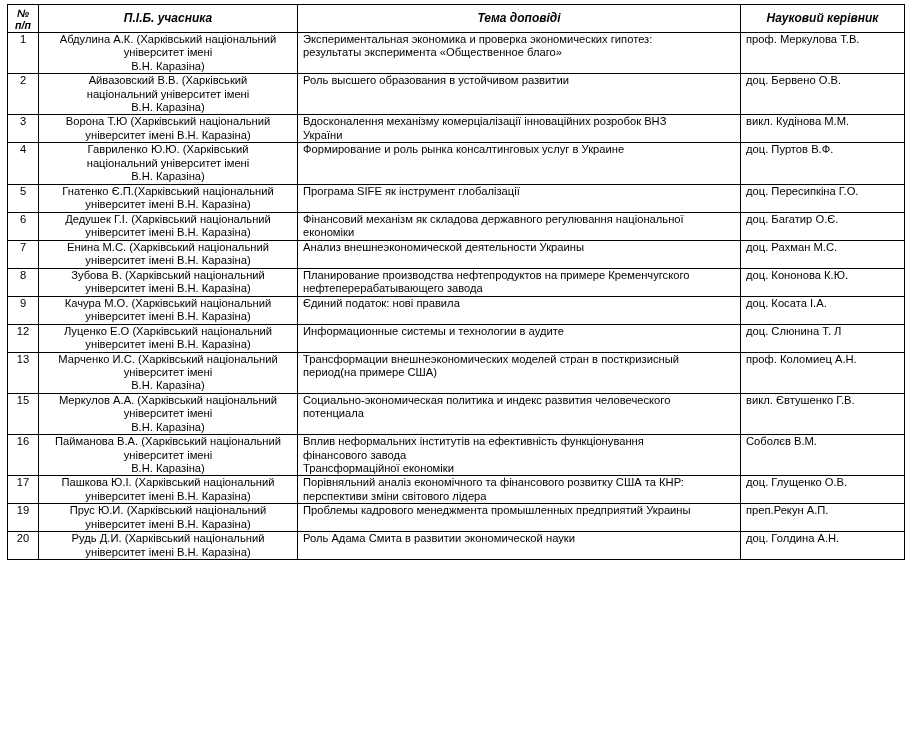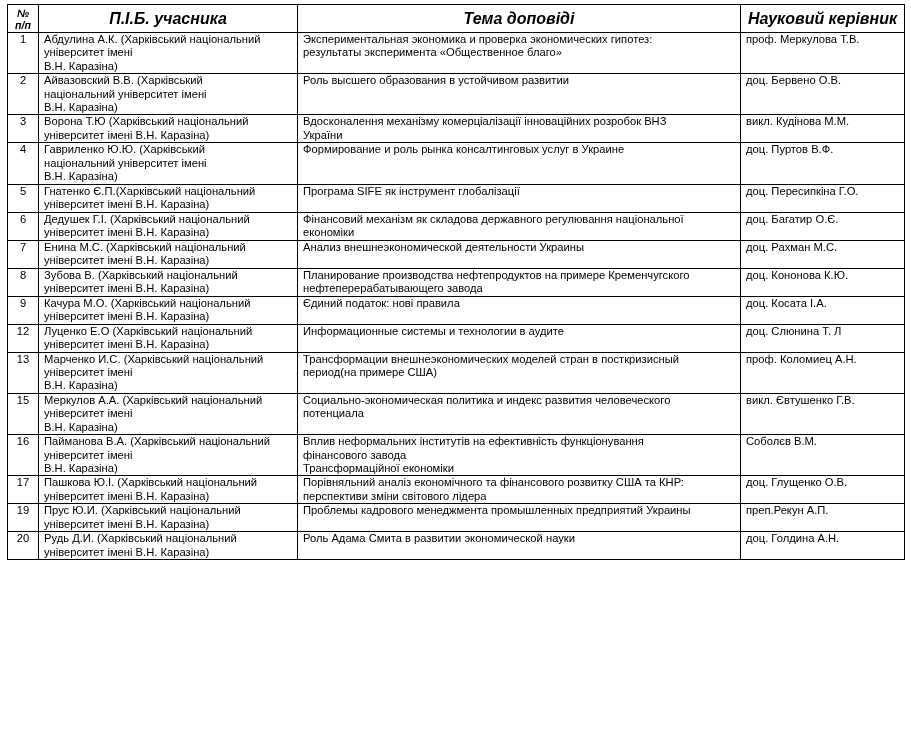--- a/index.html
+++ b/index.html
@@ -14,25 +14,25 @@
   table.participants col.c-num { width: 31px; }
   table.participants col.c-name { width: 259px; }
   table.participants col.c-topic { width: 443px; }
   table.participants col.c-sup { width: 164px; }
   table.participants th, table.participants td {
     border: 1px solid #000; vertical-align: top; padding: 0 5px 0 5px;
     text-align: left; font-weight: normal;
   }
   table.participants th {
     font-weight: bold; font-style: italic; text-align: center; vertical-align: middle;
-    font-size: 16px; height: 27px; padding: 0 2px;
+    font-size: 12px; height: 27px; padding: 0 2px;
   }
   table.participants th.h-num { line-height: 12px; font-size: 10.6px; }
   table.participants td.num { text-align: center; padding: 0 2px; }
-  table.participants td.name { white-space: pre-line; }
+  table.participants td.name { white-space: pre-line; text-align: center; }
   table.participants td.topic { white-space: pre-line; }
   tr.r3 td { height: 40px; }
   tr.r2 td { height: 27px; }
 </style>
 </head>
 <body>
 
 <table class="participants">
   <colgroup>
     <col class="c-num">

